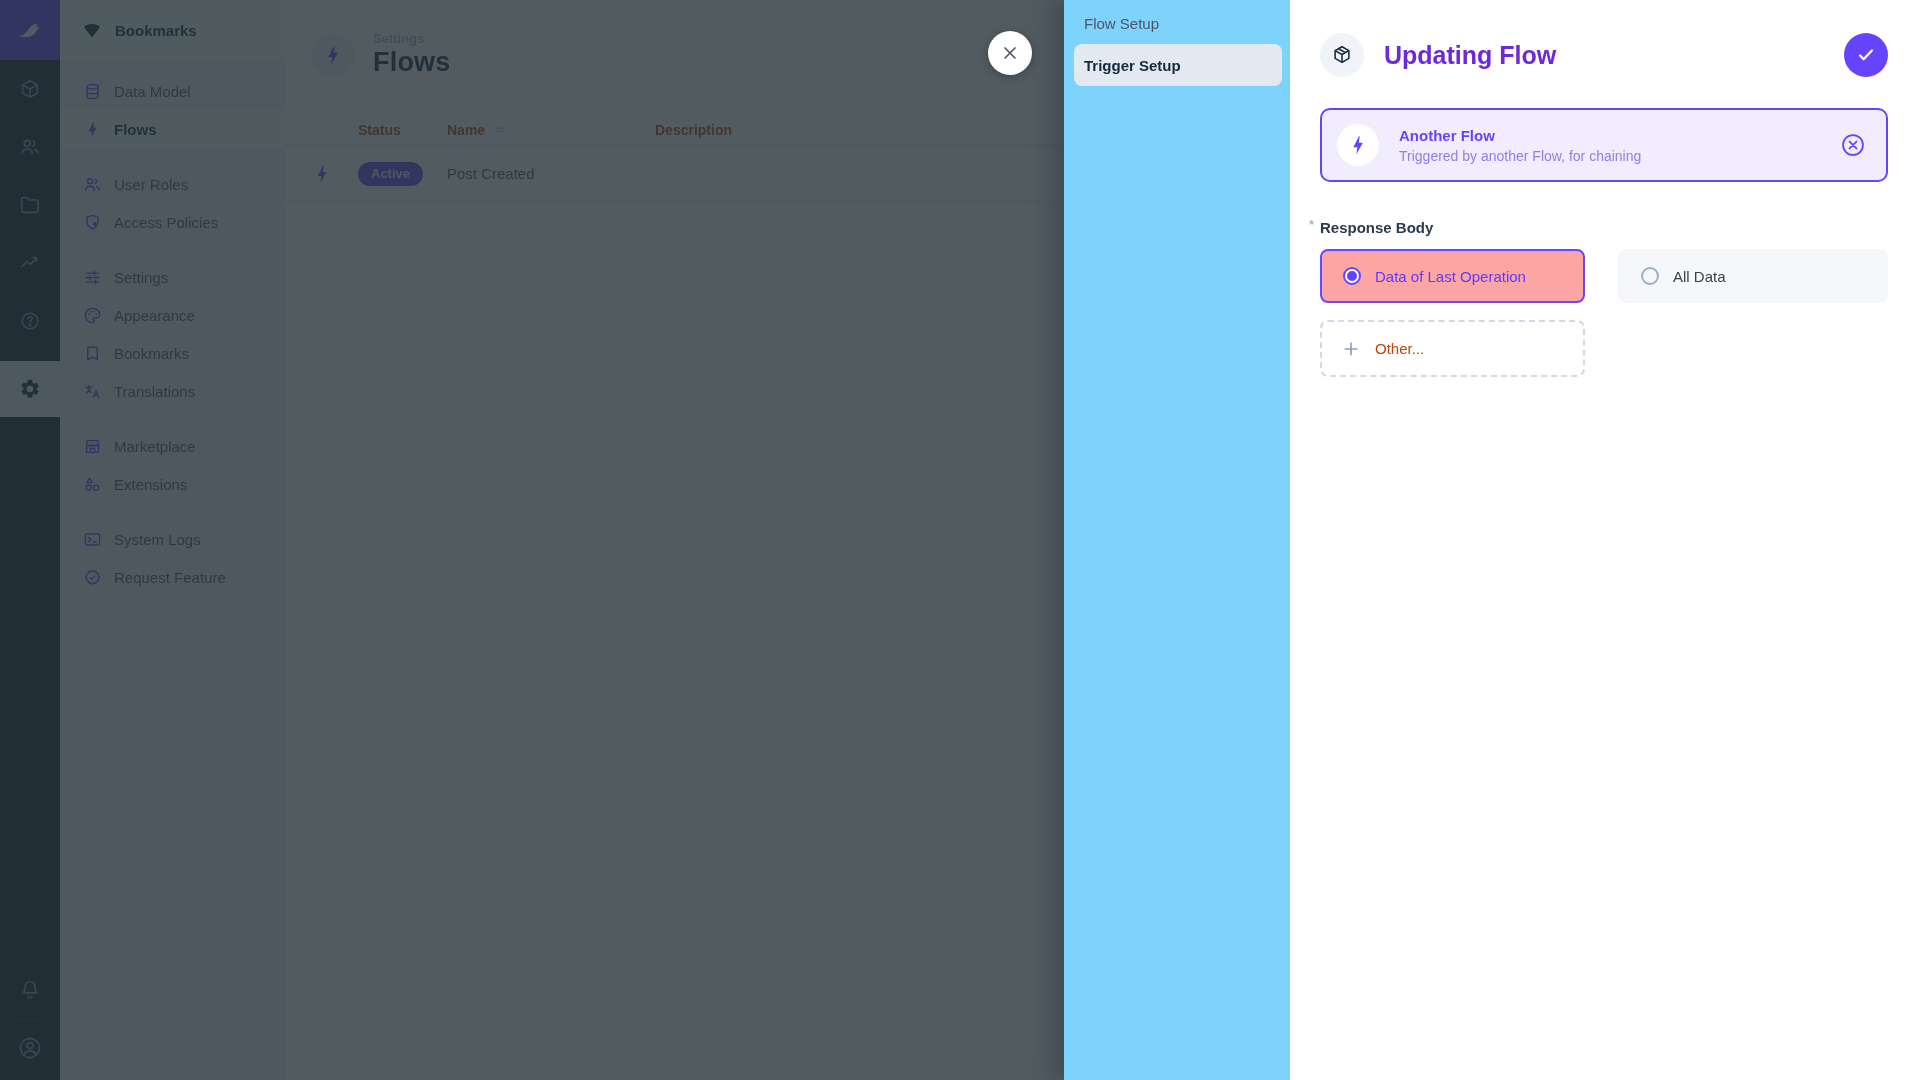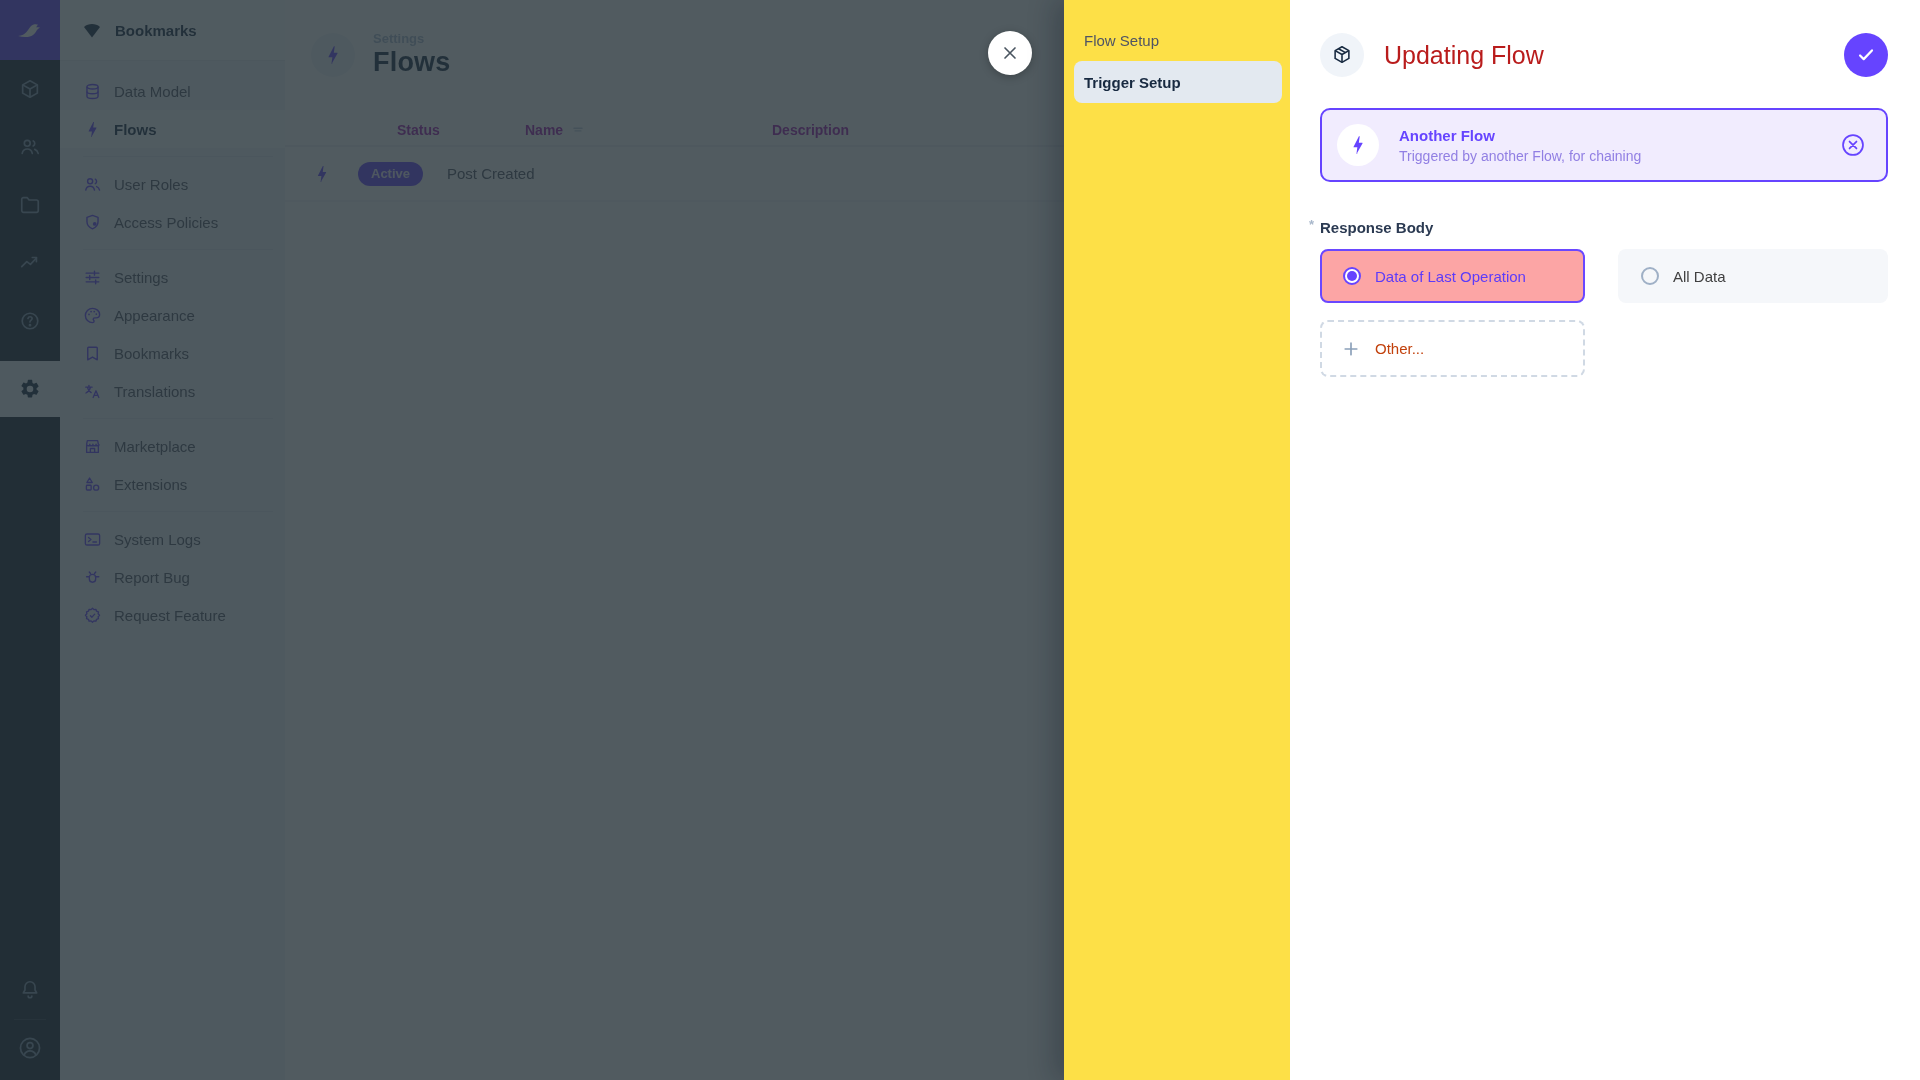--- a/index.html
+++ b/index.html
@@ -31,45 +31,45 @@
   
   .main { position:absolute; left:285px; top:0; width:779px; height:1080px; background:#ffffff; z-index:1; }
   .main-header { display:flex; align-items:flex-start; padding:31px 0 0 26px; }
   .title-icon-circle { width:44px; height:44px; border-radius:50%; background:#f0f4f9; display:flex; align-items:center; justify-content:center; color:#6644ff; margin-top:2px; }
   .title-icon-circle svg { width:22px; height:22px; }
   .title-block { margin-left:18px; }
   .breadcrumb { font-size:13px; font-weight:600; color:#a9bacf; }
   .page-title { font-size:27px; font-weight:800; color:#172940; margin-top:1px; letter-spacing:0.2px; }
 
   .flows-table { margin-top:36px; width:100%; }
-  .t-head { display:flex; height:33px; align-items:center; border-bottom:2px solid #eef1f6; font-size:14px; font-weight:700; color:#a21caf;gap:39px; }
+  .t-head { display:flex; height:33px; align-items:center; border-bottom:2px solid #eef1f6; font-size:14px; font-weight:700; color:#c2410c; }
   .t-row { display:flex; height:55px; align-items:center; border-bottom:2px solid #f3f6fa; }
   .col-icon { width:73px; display:flex; justify-content:center; }
   .col-status { width:89px; }
   .col-name { width:208px; display:flex; align-items:center; }
   .col-desc { flex:1; }
   .sort-icon { margin-left:8px; color:#c3cedd; display:inline-flex; }
   .row-bolt { color:#6644ff; width:20px; height:20px; }
   .status-badge { display:inline-block; background:#6644ff; color:#f0ecff; font-size:13px; font-weight:600; line-height:24px; padding:0 13px; border-radius:13px; }
   .cell-text { font-size:15px; color:#4f5464; }
 
   
   .overlay { position:absolute; left:0; top:0; width:1064px; height:1080px; background:rgba(38,50,56,0.8); z-index:5; }
   .close-btn { position:absolute; left:988px; top:31px; width:44px; height:44px; border-radius:50%; background:#ffffff; display:flex; align-items:center; justify-content:center; color:#4a5560; z-index:6; box-shadow:0 2px 8px rgba(0,0,0,0.25); cursor:pointer; }
 
   
   .drawer { position:absolute; left:1064px; top:0; width:856px; height:1080px; z-index:7; box-shadow:-10px 0 24px rgba(10,20,30,0.25); }
-  .drawer-nav { position:absolute; left:0; top:0; width:228px; height:1080px; background:#fde047; padding-top:23px; }
+  .drawer-nav { position:absolute; left:0; top:0; width:228px; height:1080px; background:#7dd3fc; padding-top:6px; }
   .drawer-nav-item { height:35px; display:flex; align-items:center; padding:0 20px; font-size:15px; color:#4f5464; }
   .drawer-nav-item.active { height:42px; margin:3px 10px 0 10px; padding:0 10px; background:#e3e9f0; border-radius:8px; font-weight:700; color:#172940; }
   .drawer-content { position:absolute; left:226px; top:0; width:630px; height:1080px; background:#ffffff; padding:33px 32px 0 30px; }
 
   .drawer-header { display:flex; align-items:center; height:44px; }
   .drawer-header .title-icon-circle { color:#172940; margin-top:0; }
-  .drawer-title { margin-left:20px; font-size:25px; font-weight:400; color:#b91c1c; }
+  .drawer-title { margin-left:20px; font-size:25px; font-weight:700; color:#6d28d9; }
   .save-btn { margin-left:auto; width:44px; height:44px; border-radius:50%; background:#6644ff; display:flex; align-items:center; justify-content:center; cursor:pointer; }
 
   .trigger-card { margin-top:31px; height:74px; background:#f1ecfe; border:2px solid #6644ff; border-radius:10px; display:flex; align-items:center; padding:0 20px 0 15px; }
   .trigger-card .bolt-circle { width:42px; height:42px; border-radius:50%; background:#ffffff; display:flex; align-items:center; justify-content:center; color:#6644ff; flex:none; }
   .trigger-card .bolt-circle svg { width:22px; height:22px; }
   .trigger-texts { margin-left:20px; }
   .trigger-title { font-size:15px; font-weight:700; color:#6644ff; }
   .trigger-subtitle { font-size:14px; color:#917fe3; margin-top:4px; }
   .deselect-btn { margin-left:auto; width:26px; height:26px; color:#6644ff; cursor:pointer; display:flex; }
 
@@ -242,27 +242,20 @@
       </div>
       <div class="nav-divider"></div>
       <div class="nav-item">
         <svg viewBox="0 0 24 24" fill="none" stroke="currentColor" stroke-width="1.7" stroke-linecap="round" stroke-linejoin="round">
             <rect x="3" y="5" width="18" height="14" rx="2"></rect>
             <path d="M7 9.5l3 2.5-3 2.5M12.5 15.2H17"></path>
           </svg>
         <span class="nav-label">System Logs</span>
       </div>
       <div class="nav-item">
-        <svg viewBox="0 0 24 24" fill="none" stroke="currentColor" stroke-width="1.7" stroke-linecap="round">
-            <rect x="8" y="8" width="8" height="10" rx="4"></rect>
-            <path d="M9.5 7l-1.6-2M14.5 7l1.6-2M8 11H4.5M20 11h-3.5... "></path>
-          </svg>
-        <span class="nav-label">Report Bug</span>
-      </div>
-      <div class="nav-item">
         <svg viewBox="0 0 24 24" fill="none" stroke="currentColor" stroke-width="1.7" stroke-linecap="round" stroke-linejoin="round">
             <path d="M12 2.8l1.8 1.8 2.5-.4.8 2.4 2.4.8-.4 2.5 1.8 1.8-1.8 1.8.4 2.5-2.4.8-.8 2.4-2.5-.4-1.8 1.8-1.8-1.8-2.5.4-.8-2.4-2.4-.8.4-2.5-1.8-1.8 1.8-1.8-.4-2.5 2.4-.8.8-2.4 2.5.4L12 2.8z"></path>
             <path d="M9.4 12.2l1.9 1.9 3.5-3.8"></path>
           </svg>
         <span class="nav-label">Request Feature</span>
       </div>
     </div>
   </div>
 
   <div class="main">

